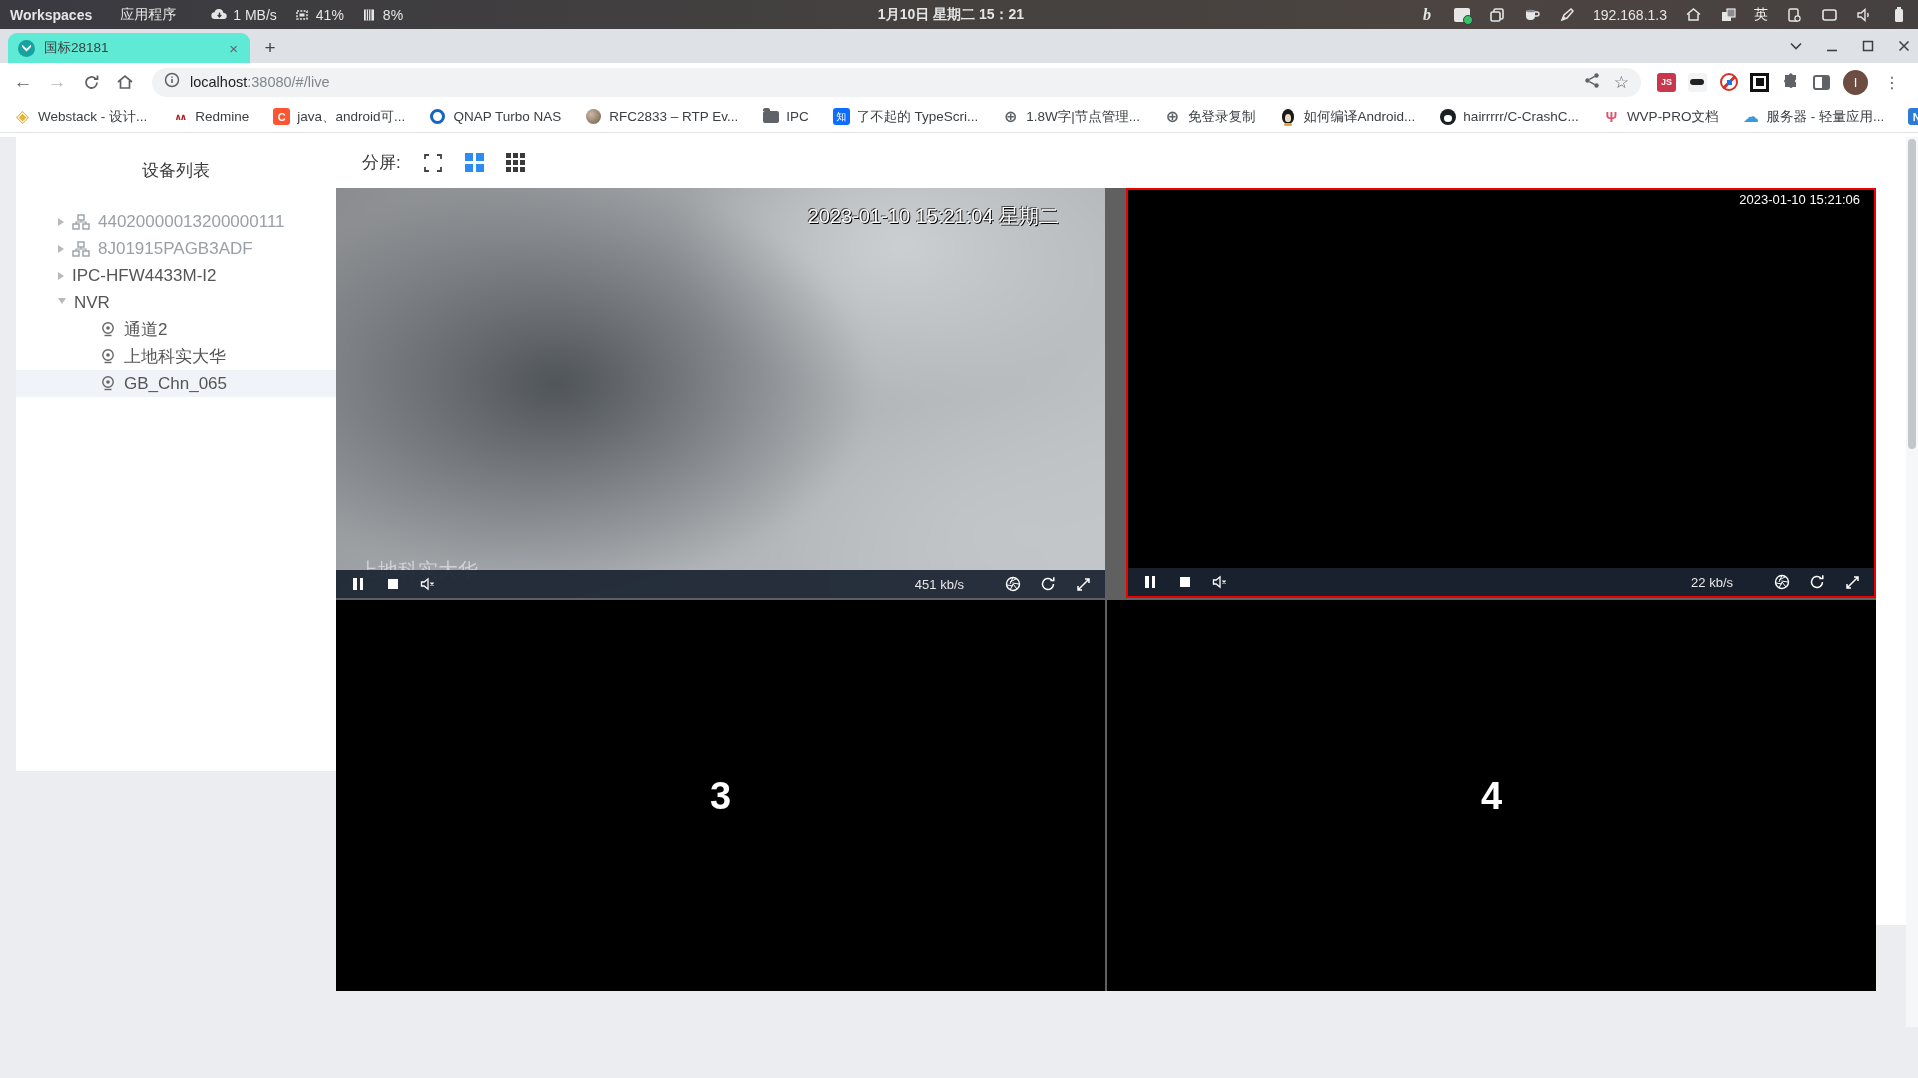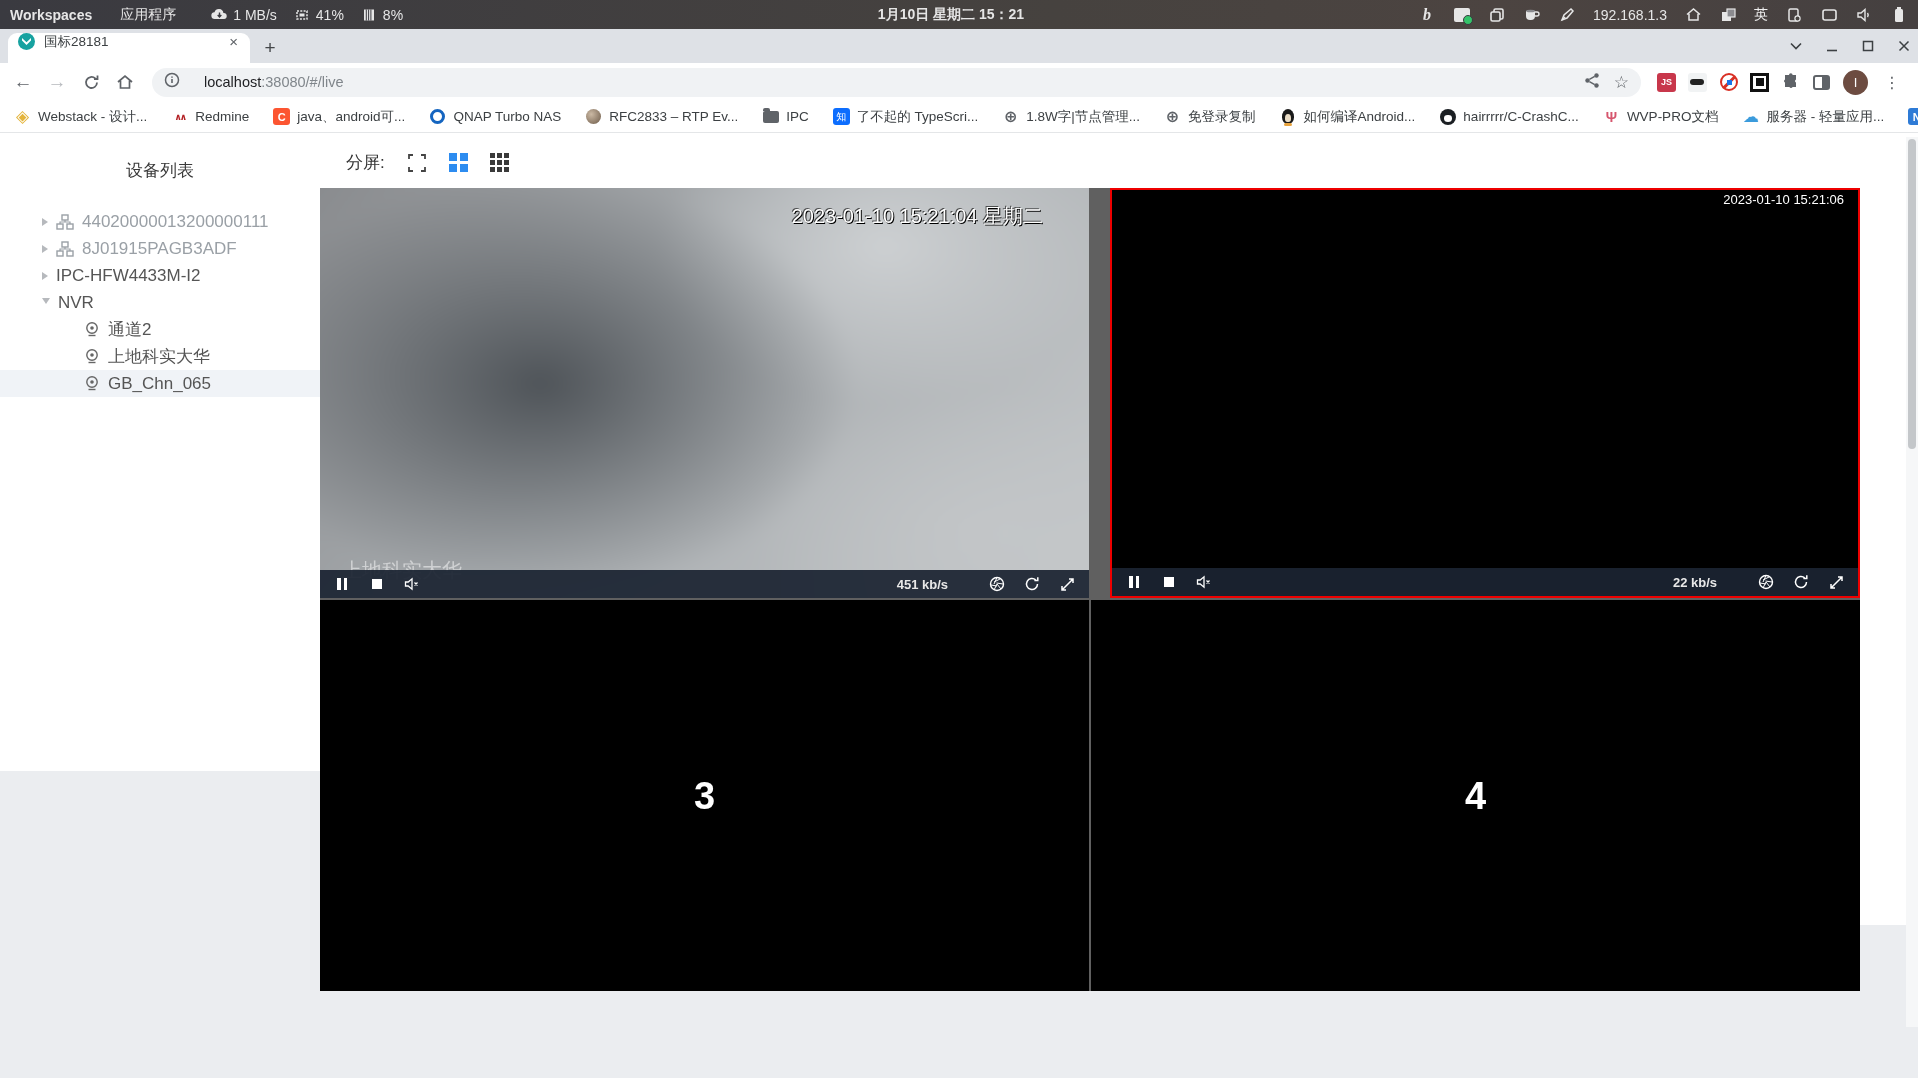--- a/index.html
+++ b/index.html
@@ -15,34 +15,34 @@
   .sysbar .right { margin-left:auto; display:flex; align-items:center; gap:17px; z-index:2; }
   .sysicon { width:18px; height:18px; display:inline-flex; align-items:center; justify-content:center; }
   .sysicon svg { display:block; }
   .bing-b { font-weight:bold; font-style:italic; font-size:16px; font-family:"Liberation Serif",serif; }
   .gallery { position:relative; width:16px; height:14px; background:#e6e6e6; border-radius:2px; }
   .gallery::after { content:""; position:absolute; right:-3px; bottom:-3px; width:8px; height:8px; border-radius:50%; background:#35c46a; border:1px solid #3a3a40; }
   .ime { font-size:14px; color:#f0f0f0; }
 
   
   .tabbar { height:34px; background:#dee1e6; display:flex; align-items:flex-end; padding-left:8px; position:relative; }
-  .tab { width:242px; height:30px; background:#ffffff; border-radius:9px 9px 0 0; display:flex; padding:0 10px; gap:9px; font-size:13.5px; color:#3c4043; }
+  .tab { width:242px; height:30px; background:#5eead4; border-radius:9px 9px 0 0; display:flex; align-items:center; padding:0 10px; gap:9px; font-size:13.5px; color:#3c4043; }
   .favicon { width:17px; height:17px; border-radius:50%; background:#17a2a0; position:relative; flex:none; }
   .favicon::after { content:""; position:absolute; left:4px; top:5px; width:9px; height:7px; background:#fff; clip-path:polygon(0 0,50% 60%,100% 0,100% 35%,50% 100%,0 35%); }
   .tab .title { flex:1; white-space:nowrap; overflow:hidden; }
   .tab .close { color:#5f6368; font-size:15px; padding:0 2px; }
   .newtab { width:28px; height:28px; display:flex; align-items:center; justify-content:center; font-size:19px; color:#44474a; margin-left:6px; margin-bottom:1px; }
   .wincontrols { position:absolute; right:8px; top:0; height:34px; display:flex; align-items:center; gap:24px; color:#3c4043; }
   .wincontrols svg { display:block; }
 
   
   .toolbar { height:38px; background:#fff; display:flex; align-items:center; padding:0 8px; gap:4px; }
   .navbtn { width:30px; height:30px; display:flex; align-items:center; justify-content:center; border-radius:50%; color:#5f6368; font-size:19px; }
   .navbtn.dis { color:#b6b9bd; }
-  .omnibox { flex:1; height:29px; background:#f0f2f4; border-radius:15px; margin:0 6px 0 8px; display:flex; align-items:center; padding:0 12px; gap:24px; }
+  .omnibox { flex:1; height:29px; background:#f0f2f4; border-radius:15px; margin:0 6px 0 8px; display:flex; align-items:center; padding:0 12px; gap:10px; }
   .urltext { font-size:14.5px; white-space:nowrap; }
   .urltext .host { color:#202124; }
   .urltext .rest { color:#80868b; }
   .omni-right { margin-left:auto; display:flex; align-items:center; gap:14px; }
   .star { color:#5f6368; font-size:17px; }
   .extrow { display:flex; align-items:center; gap:12px; padding:0 6px; }
   .ext { width:19px; height:19px; display:flex; align-items:center; justify-content:center; flex:none; }
   .ext-js { background:#c8374b; border-radius:3px; color:#fff; font-weight:bold; font-size:9px; }
   .ext-mask { background:#f1f3f4; border-radius:3px; position:relative; }
   .ext-mask::after { content:""; position:absolute; left:2px; top:6px; width:14px; height:6px; background:#222; border-radius:3px; }
@@ -80,21 +80,21 @@
   
   .gap { height:4px; background:#fff; }
   .appnav { height:55px; background:#0e1d2d; display:flex; align-items:stretch; color:#fff; font-size:15px; padding-left:14px; }
   .appnav .item { display:flex; align-items:center; padding:0 27px; cursor:pointer; }
   .appnav .item.active { background:#2d8cf0; }
   .appnav .welcome { margin-left:auto; display:flex; align-items:center; gap:8px; padding-right:26px; color:#f0f3f7; }
   .caret-down { width:9px; height:9px; border-right:1.6px solid #cfd6dd; border-bottom:1.6px solid #cfd6dd; transform:rotate(45deg) translateY(-2px); }
 
   
   .content { position:relative; height:890px; background:#ebedf0; display:flex; }
-  .sidebar { width:320px; height:634px; background:#fff; flex:none; position:relative; z-index:2; }
+  .sidebar { width:320px; height:634px; background:#fff; flex:none; position:relative; z-index:2;margin-left:16px; }
   .sb-title { text-align:center; font-size:17px; color:#3a3a3a; padding-top:22px; padding-bottom:26px; }
   .trow { display:flex; align-items:center; height:27px; font-size:17px; color:#555; padding-left:42px; gap:8px; position:relative; }
   .trow.gray { color:#9aa0a6; }
   .trow.child { padding-left:84px; }
   .trow.selected { background:#f0f3f7; }
   .tcaret { width:0; height:0; border-left:6px solid #b6b9bd; border-top:4.5px solid transparent; border-bottom:4.5px solid transparent; flex:none; }
   .tcaret.open { border-left:none; border-top:6px solid #b6b9bd; border-right:4.5px solid transparent; border-left:4.5px solid transparent; }
   .tico { flex:none; display:flex; }
 
   .main { flex:1; background:#fff; height:788px; position:relative;text-align:right; }
@@ -112,21 +112,21 @@
     background:
       radial-gradient(55% 65% at 30% 48%, rgba(74,79,84,.95), rgba(74,79,84,0) 70%),
       radial-gradient(45% 55% at 72% 18%, rgba(208,211,213,.9), rgba(208,211,213,0) 62%),
       radial-gradient(50% 50% at 85% 80%, rgba(196,199,201,.8), rgba(196,199,201,0) 60%),
       linear-gradient(128deg,#87898c 0%,#a9adb0 45%,#c6c9cb 100%); }
   .osd-ts { position:absolute; top:15px; right:46px; color:#fff; font-size:20px; text-shadow:1px 1px 0 #000, -1px -1px 0 rgba(0,0,0,.6); z-index:3; }
   .osd-ts.small { top:2px; right:14px; font-size:13px; text-shadow:1px 1px 0 #000; }
   .watermark { position:absolute; bottom:14px; left:22px; color:rgba(255,255,255,.5); font-size:20px; z-index:2; }
   .nodecode { position:absolute; left:50%; top:57%; transform:translate(-50%,-50%); color:#fff; font-size:34px; letter-spacing:3px; white-space:nowrap; }
   .cellnum { position:absolute; left:50%; top:50%; transform:translate(-50%,-50%); color:#fff; font-size:38px; font-weight:bold; }
-  .pbar { position:absolute; left:0; right:0; bottom:0; height:28px; background:rgba(27,36,49,.93); display:flex; align-items:center; padding:0 14px; gap:19px; z-index:4;font-weight:bold; }
+  .pbar { position:absolute; left:0; right:0; bottom:0; height:28px; background:rgba(27,36,49,.93); display:flex; align-items:center; padding:0 14px; gap:19px; z-index:4; }
   .pbar .spacer { flex:1; }
   .bitrate { color:#e8e8e8; font-size:13px; margin-right:22px; }
   .pb-ico { display:flex; align-items:center; justify-content:center; width:16px; height:16px; }
   .ic-pause { display:flex; gap:3px; } .ic-pause i { width:3.5px; height:12px; background:#fff; }
   .ic-stop { width:10px; height:10px; background:#fff; }
   .pbar svg { display:block; }
 
   .page-scrollbar { position:absolute; right:0; top:0; bottom:0; width:12px; background:#f6f7f8; z-index:5; }
   .page-scrollbar .thumb { position:absolute; top:2px; left:2px; width:8px; height:310px; background:#c4c7ca; border-radius:4px; }
 </style>

